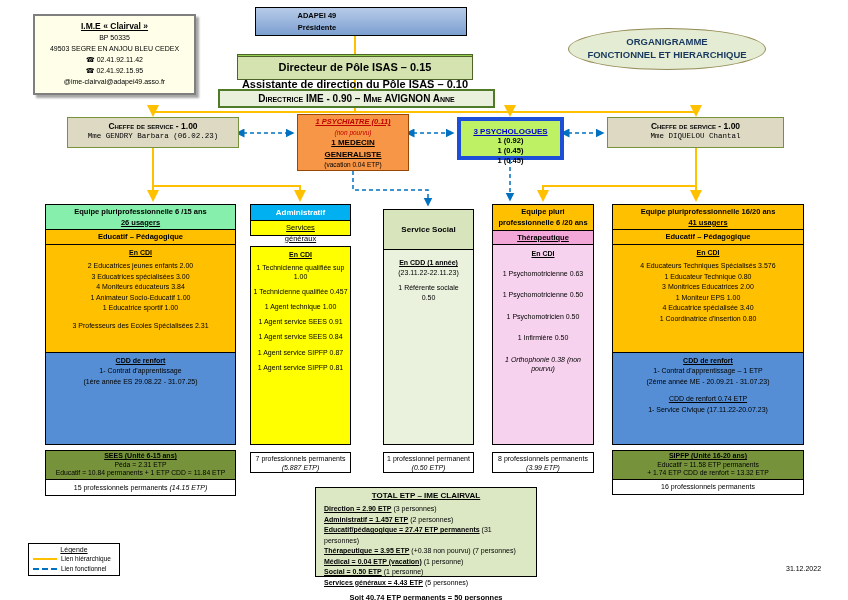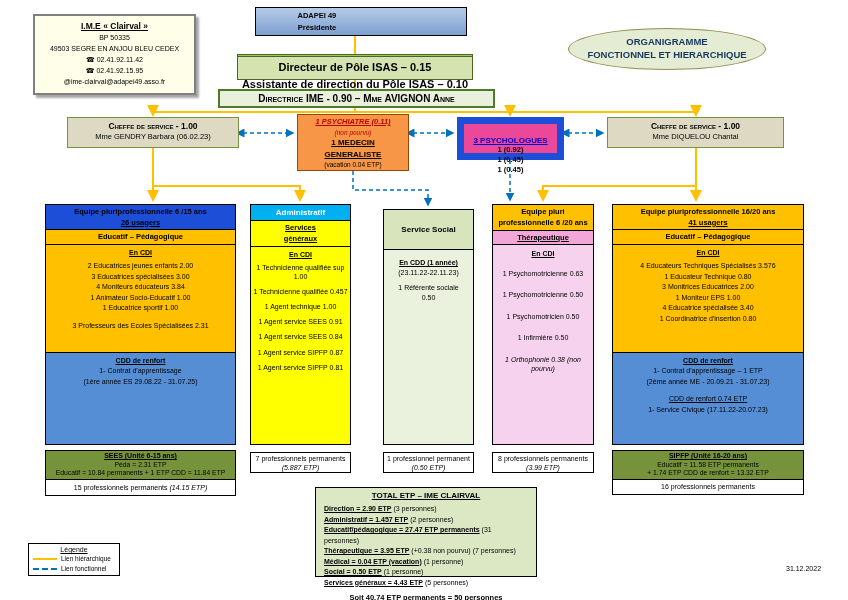--- a/index.html
+++ b/index.html
@@ -36,61 +36,61 @@
   .oval {left:568px; top:28px; width:198px; height:42px; background:#E4EDD3;
     border:1px solid #948A54; border-radius:50%; color:#17375E; font-weight:bold;
     font-size:9.5px; display:flex; flex-direction:column; align-items:center;
     justify-content:center; line-height:1.35;}
 
   
   .cheffe {background:#DDD9C3; border:1.5px solid #76933C; padding-top:3px;}
   .cheffe-l {left:67px; top:117px; width:172px; height:31px;}
   .cheffe-r {left:607px; top:117px; width:177px; height:31px;}
   .cheffe .t {font-size:8.5px; font-weight:bold; font-variant:small-caps;}
-  .cheffe .n {font-size:7.5px; margin-top:1px;}
+  .cheffe .n {font-size:7.5px; margin-top:1px;font-family:Liberation Mono, monospace;}
   .medical {left:297px; top:114px; width:112px; height:57px; background:#F79646;
     border:1px solid #974806; font-size:7.5px; padding-top:2px;}
   .medical div {line-height:1.45;}
   .medical .l1 {color:#C00000; font-weight:bold; font-style:italic; text-decoration:underline;}
   .medical .l2 {color:#C00000; font-style:italic; font-size:6.5px;}
   .medical .l3,.medical .l4 {font-weight:bold; text-decoration:underline; font-size:8px;}
   .medical .l5 {font-size:6.5px;}
-  .psy {left:457px; top:117px; width:107px; height:43px; background:#ec4899;
-    border:7px solid #1d4ed8; font-size:7.5px; padding-top:12px;}
+  .psy {left:457px; top:117px; width:107px; height:43px; background:#bef264;
+    border:4px solid #1d4ed8; font-size:7.5px; padding-top:6px;}
   .psy .t {color:#0000CC; font-weight:bold; text-decoration:underline; font-size:8px;}
   .psy .item {line-height:1.35; font-weight:bold;}
 
   
   .colhead {font-weight:bold; font-size:7.5px; padding-top:2px; line-height:1.4;}
   .colband {font-weight:bold; font-size:7.5px; line-height:13px;}
   .colbody {font-size:7px; padding-top:4px;}
   .cdi {font-weight:bold; text-decoration:underline; margin-bottom:5px; font-size:7px;}
   .item {line-height:1.5;}
   .cddt {text-decoration:underline; font-weight:bold; margin-bottom:2px;}
   .line {line-height:1.5;}
   .sum {background:#76933C; font-size:6.8px; padding-top:1px;}
   .sum .line {line-height:1.2;}
   .sumt {font-size:7px; line-height:1.25;}
   .foot {background:#fff; font-size:7px;}
 
   
-  .c1h {left:45px; top:204px; width:191px; height:30px; background:#1d4ed8;}
+  .c1h {left:45px; top:204px; width:191px; height:30px; background:#86efac;}
   .c1band {left:45px; top:229px; width:191px; height:16px; background:#FFC000;}
   .c1body {left:45px; top:244px; width:191px; height:109px; background:#FFC000;}
   .c1body .item:nth-child(6) {margin-top:7px;}
   .c1cdd {left:45px; top:352px; width:191px; height:93px; background:#558ED5;
     font-size:7px; padding-top:4px;}
   .c1sum {left:45px; top:450px; width:191px; height:30px;}
   .c1foot {left:45px; top:479px; width:191px; height:17px; line-height:15px;}
 
   
   .c2h {left:250px; top:204px; width:101px; height:17px; background:#00B0F0;
     color:#fff; font-size:8px; font-weight:bold; line-height:15px;}
-  .c2sg {left:250px; top:220px; width:101px; height:27px; background:#FFFF00;
-    font-weight:bold; font-size:7.5px; padding-top:2px;}
+  .c2sg {left:250px; top:220px; width:101px; height:16px; background:#FFFF00;
+    font-weight:normal; font-size:7.5px; padding-top:2px;}
   .c2sg div {max-width:48px; margin:0 auto; text-decoration:underline; line-height:1.4;}
   .c2body {left:250px; top:246px; width:101px; height:199px; background:#FFFF00;
     font-size:7px; padding-top:4px;}
   .c2body .item {margin-bottom:6px; line-height:1.3;}
   .c2foot {left:250px; top:452px; width:101px; height:21px; padding-top:1px; line-height:1.3;}
 
   
   .c3h {left:383px; top:209px; width:91px; height:41px; background:#D7E4BC;
     font-weight:bold; font-size:8px; display:flex; align-items:center; justify-content:center;}
   .c3body {left:383px; top:249px; width:91px; height:196px; background:#EAF1DD;

